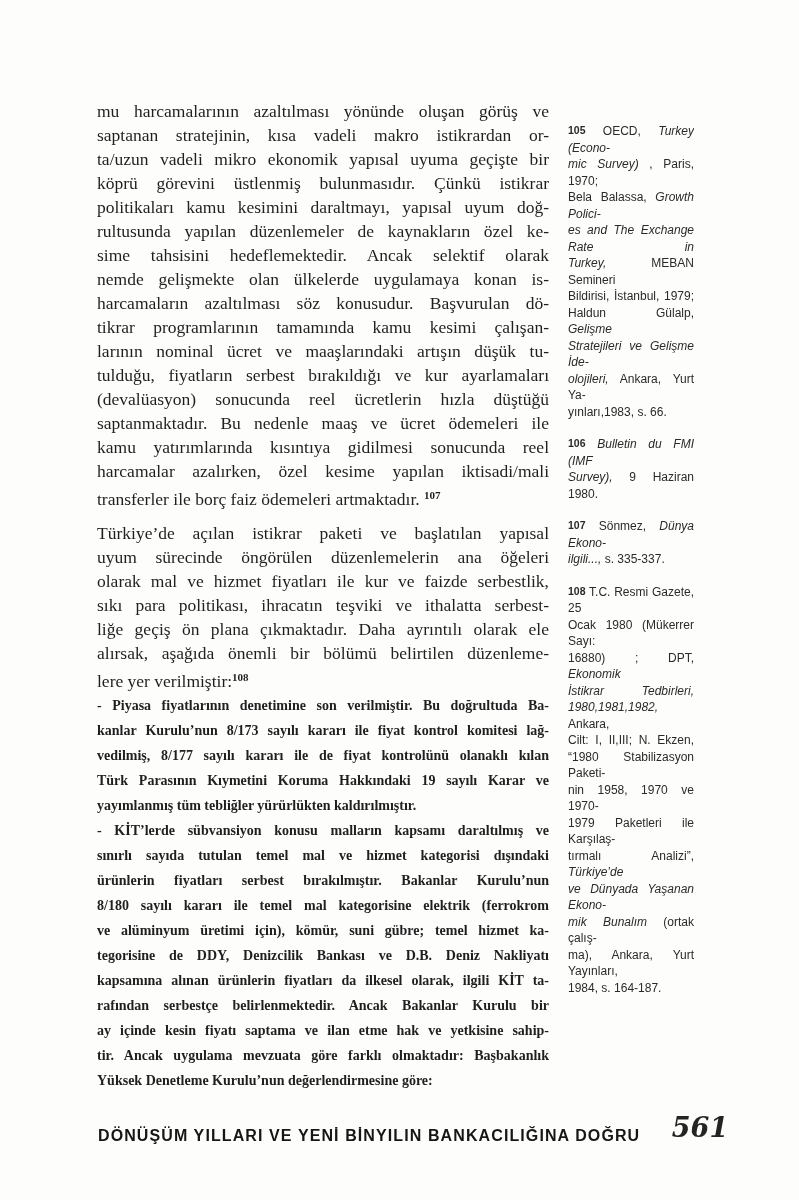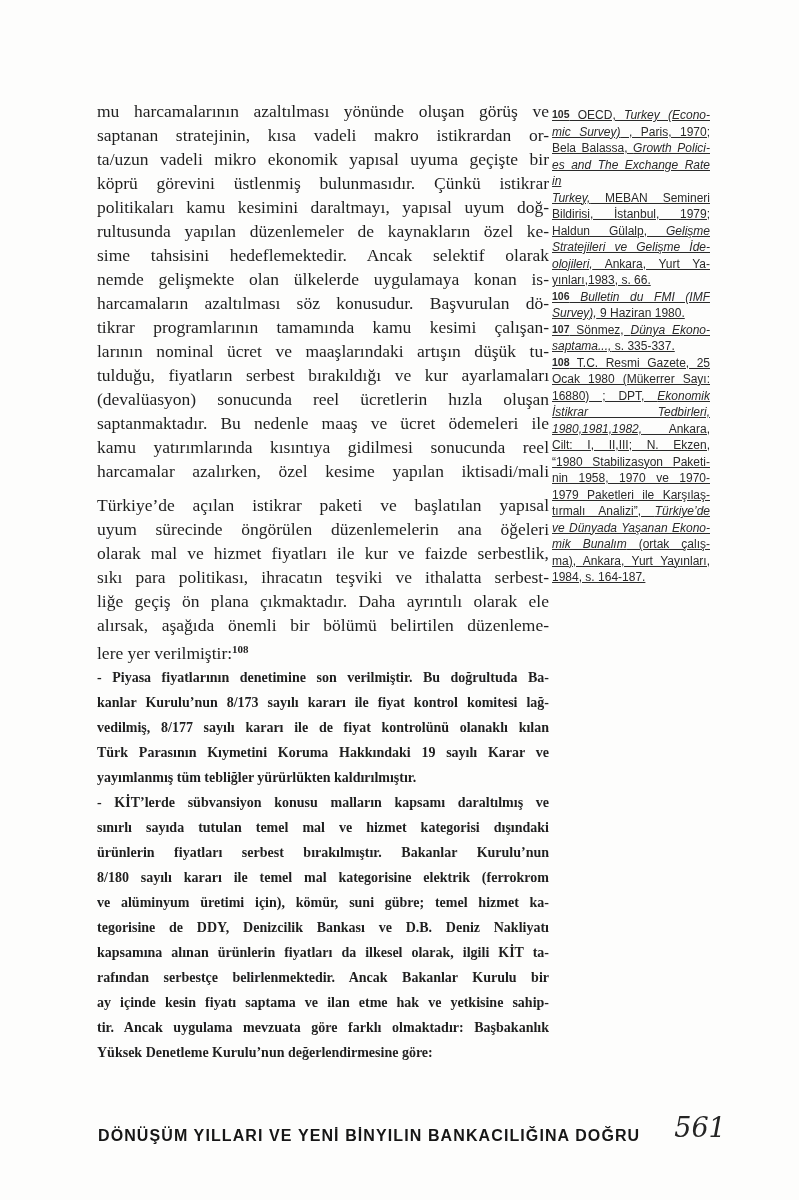--- a/index.html
+++ b/index.html
@@ -52,21 +52,21 @@
   .notes-col {
     position: absolute;
     left: 552px;
     top: 107px;
     width: 158px;
     font-family: "Liberation Sans", "DejaVu Sans", sans-serif;
     font-size: 12px;
     line-height: 16.5px;
     color: #2a2a2a;
   }
-  .footnote { margin: 0; text-decoration: underline; }
+  .footnote { margin: 16px; }
   .seg-num {
     font-weight: 700;
     font-size: 10.5px;
     position: relative;
     top: -1px;
   }
   
   .running-title {
     position: absolute;
     left: 98px;
@@ -81,20 +81,21 @@
   .page-number {
     position: absolute;
     left: 664px;
     top: 1112px;
     width: 72px;
     text-align: center;
     font-family: "DejaVu Serif", "Liberation Serif", serif;
     font-style: italic;
     font-size: 27px;
     color: #242424;
+    font-weight: bold;
   }
 </style>
 </head>
 <body>
 
 <div class="page">
 
   <main class="body-col">
     <div class="para para-regular">
         <div class="tline" style=""><span>mu harcamalarının azaltılması yönünde oluşan görüş ve</span></div>
@@ -102,24 +103,25 @@
         <div class="tline" style=""><span>ta/uzun vadeli mikro ekonomik yapısal uyuma geçişte bir</span></div>
         <div class="tline" style=""><span>köprü görevini üstlenmiş bulunmasıdır. Çünkü istikrar</span></div>
         <div class="tline" style=""><span>politikaları kamu kesimini daraltmayı, yapısal uyum doğ-</span></div>
         <div class="tline" style=""><span>rultusunda yapılan düzenlemeler de kaynakların özel ke-</span></div>
         <div class="tline" style=""><span>sime tahsisini hedeflemektedir. Ancak selektif olarak</span></div>
         <div class="tline" style=""><span>nemde gelişmekte olan ülkelerde uygulamaya konan is-</span></div>
         <div class="tline" style=""><span>harcamaların azaltılması söz konusudur. Başvurulan dö-</span></div>
         <div class="tline" style=""><span>tikrar programlarının tamamında kamu kesimi çalışan-</span></div>
         <div class="tline" style=""><span>larının nominal ücret ve maaşlarındaki artışın düşük tu-</span></div>
         <div class="tline" style=""><span>tulduğu, fiyatların serbest bırakıldığı ve kur ayarlamaları</span></div>
-        <div class="tline" style=""><span>(devalüasyon) sonucunda reel ücretlerin hızla oluşan</span></div>
+        <div class="tline" style=""><span>(devalüasyon) sonucunda reel ücretlerin hızla düştüğü</span></div>
         <div class="tline" style=""><span>saptanmaktadır. Bu nedenle maaş ve ücret ödemeleri ile</span></div>
         <div class="tline" style=""><span>kamu yatırımlarında kısıntıya gidilmesi sonucunda reel</span></div>
         <div class="tline" style=""><span>harcamalar azalırken, özel kesime yapılan iktisadi/mali</span></div>
+        <div class="tline tline-last" style=""><span>transferler ile borç faiz ödemeleri artmaktadır. </span><span class="seg-sup">107</span></div>
       </div>
     <div class="para para-regular para-gap">
         <div class="tline" style=""><span>Türkiye’de açılan istikrar paketi ve başlatılan yapısal</span></div>
         <div class="tline" style=""><span>uyum sürecinde öngörülen düzenlemelerin ana öğeleri</span></div>
         <div class="tline" style=""><span>olarak mal ve hizmet fiyatları ile kur ve faizde serbestlik,</span></div>
         <div class="tline" style=""><span>sıkı para politikası, ihracatın teşviki ve ithalatta serbest-</span></div>
         <div class="tline" style=""><span>liğe geçiş ön plana çıkmaktadır. Daha ayrıntılı olarak ele</span></div>
         <div class="tline" style=""><span>alırsak, aşağıda önemli bir bölümü belirtilen düzenleme-</span></div>
         <div class="tline tline-last" style=""><span>lere yer verilmiştir:</span><span class="seg-sup">108</span></div>
       </div>
@@ -157,21 +159,21 @@
         <div class="tline" style=""><span class="seg-i">Stratejileri ve Gelişme İde-</span></div>
         <div class="tline" style=""><span class="seg-i">olojileri,</span><span> Ankara, Yurt Ya-</span></div>
         <div class="tline tline-last" style=""><span>yınları,1983, s. 66.</span></div>
       </div>
     <div class="footnote">
         <div class="tline" style=""><span class="seg-num">106</span><span> </span><span class="seg-i">Bulletin du FMI (IMF</span></div>
         <div class="tline tline-last" style=""><span class="seg-i">Survey),</span><span> 9 Haziran 1980.</span></div>
       </div>
     <div class="footnote">
         <div class="tline" style=""><span class="seg-num">107</span><span> Sönmez, </span><span class="seg-i">Dünya Ekono-</span></div>
-        <div class="tline tline-last" style=""><span class="seg-i">saptama...,</span><span> s. 335-337.</span></div>
+        <div class="tline tline-last" style=""><span class="seg-i">ilgili...,</span><span> s. 335-337.</span></div>
       </div>
     <div class="footnote">
         <div class="tline" style=""><span class="seg-num">108</span><span> T.C. Resmi Gazete, 25</span></div>
         <div class="tline" style=""><span>Ocak 1980 (Mükerrer Sayı:</span></div>
         <div class="tline" style=""><span>16880) ; DPT, </span><span class="seg-i">Ekonomik</span></div>
         <div class="tline" style=""><span class="seg-i">İstikrar Tedbirleri,</span></div>
         <div class="tline" style=""><span class="seg-i">1980,1981,1982,</span><span> Ankara,</span></div>
         <div class="tline" style=""><span>Cilt: I, II,III; N. Ekzen,</span></div>
         <div class="tline" style=""><span>“1980 Stabilizasyon Paketi-</span></div>
         <div class="tline" style=""><span>nin 1958, 1970 ve 1970-</span></div>

